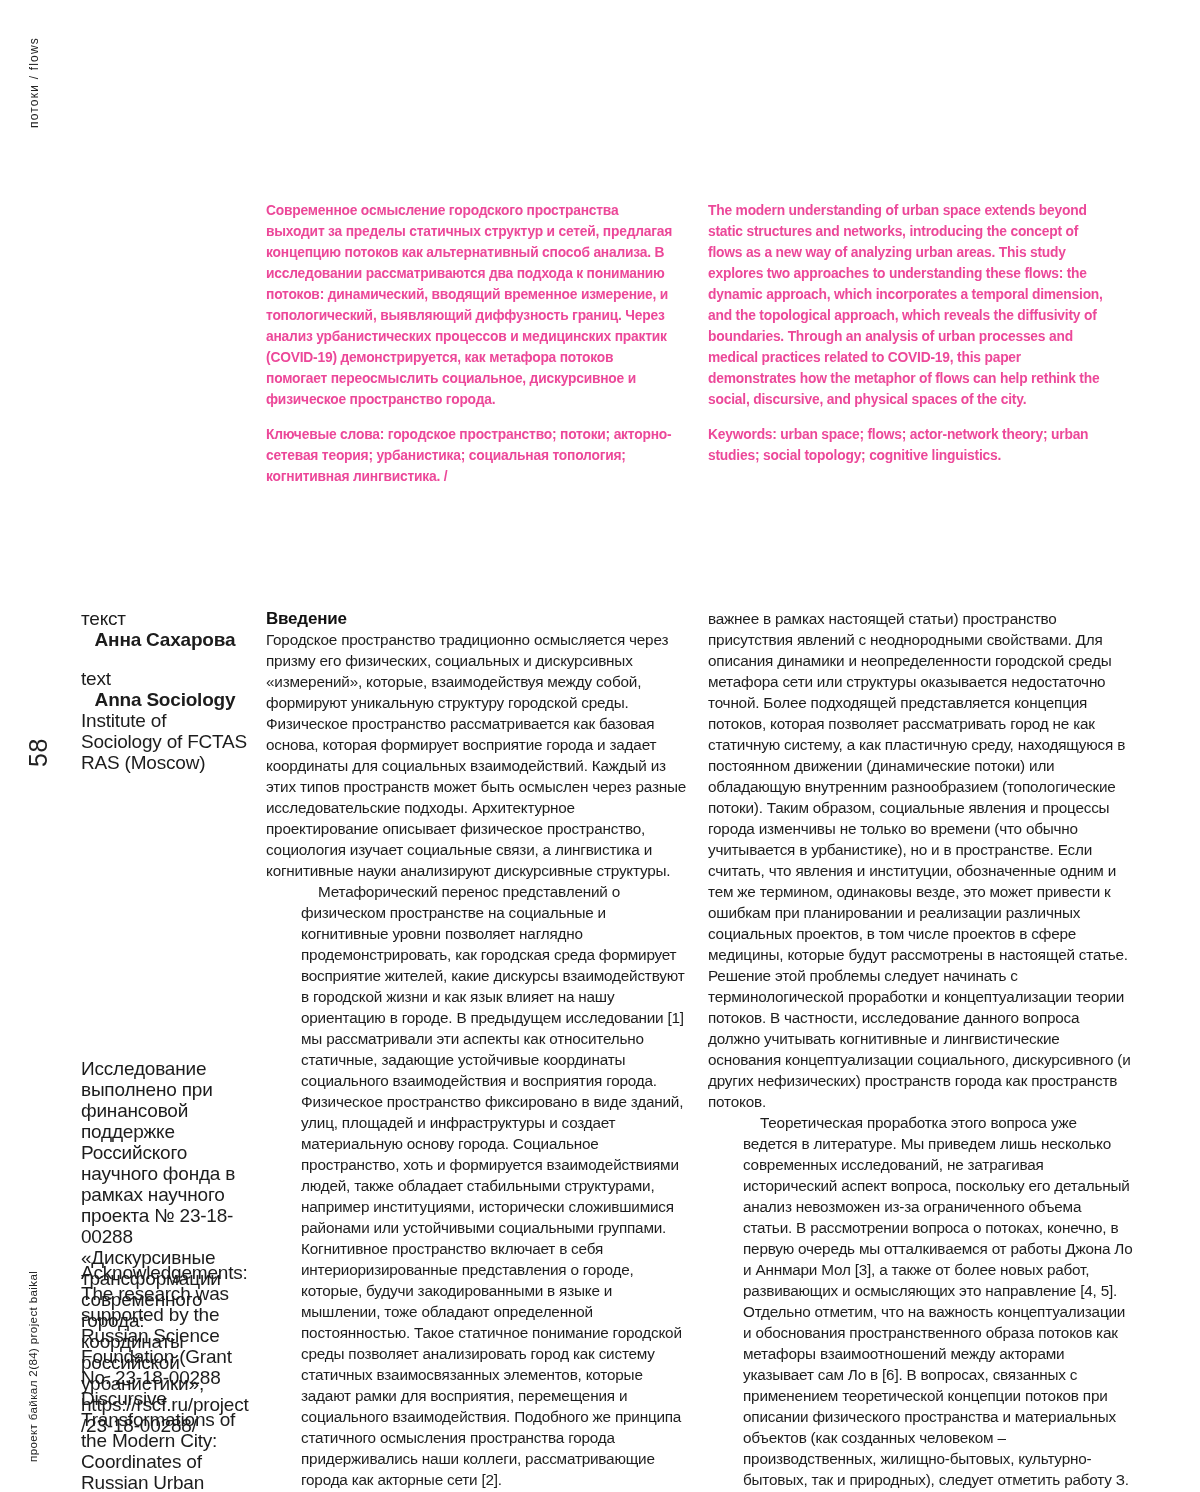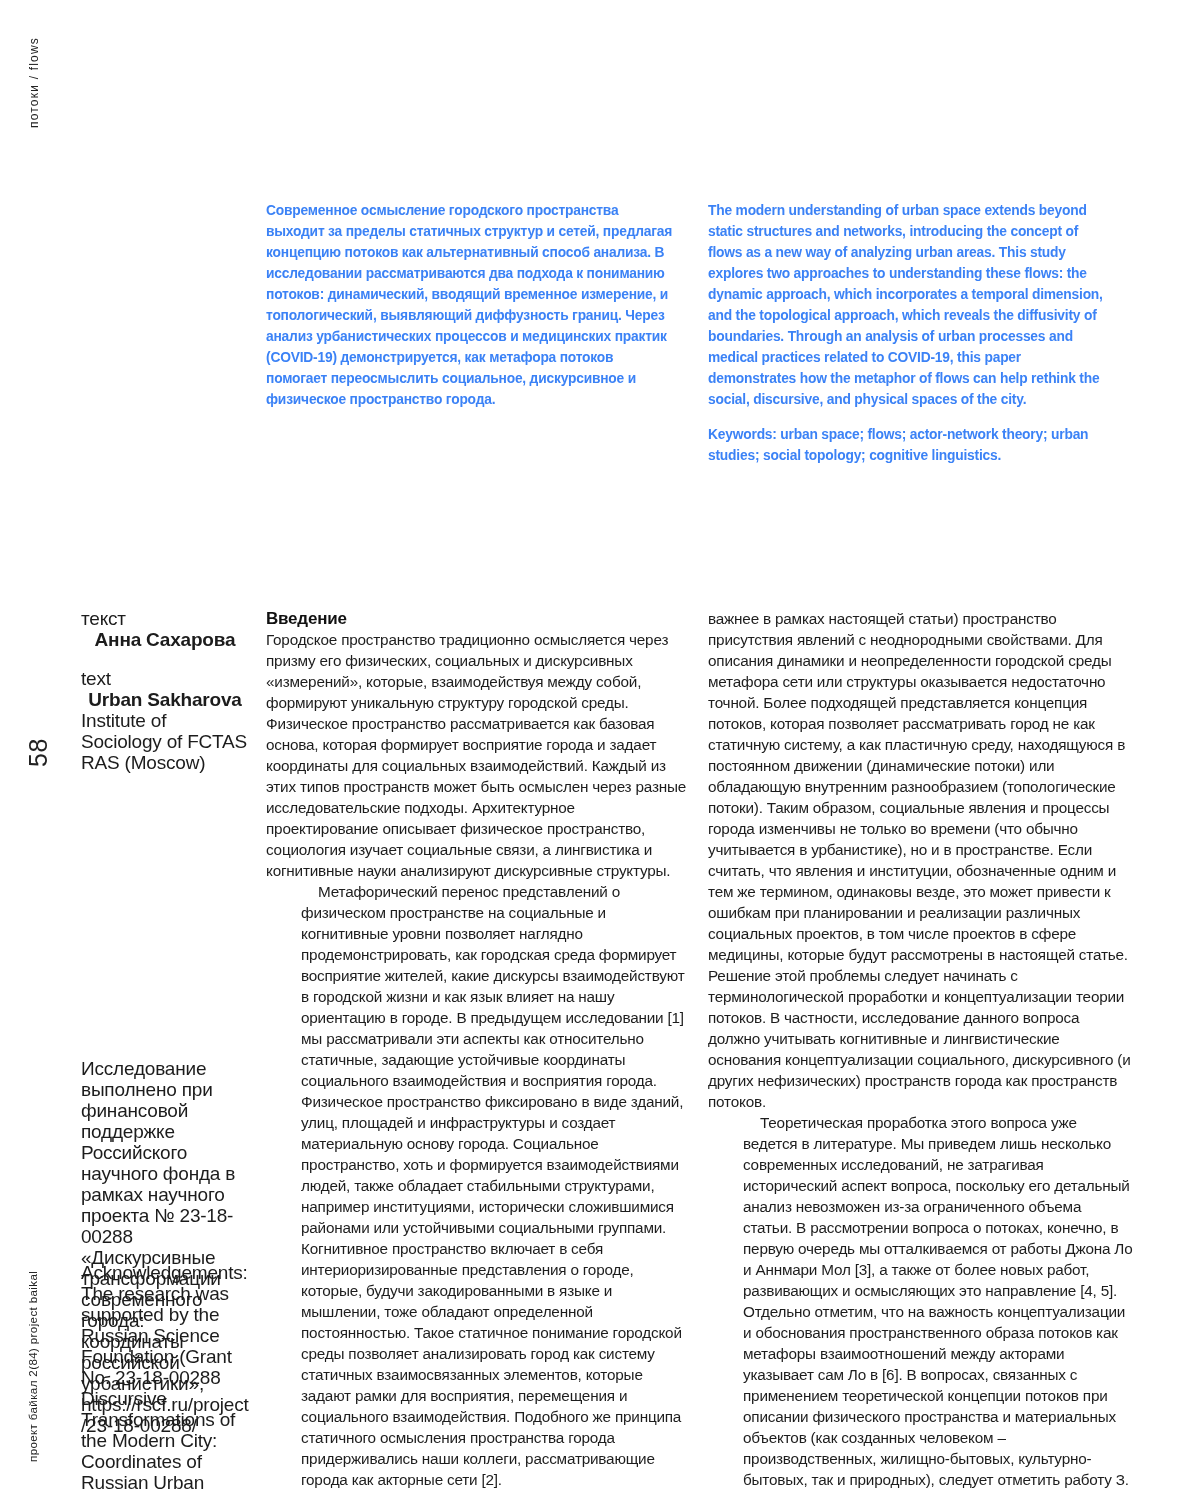--- a/index.html
+++ b/index.html
@@ -22,21 +22,21 @@
     color: #222;
   }
   .v-top    { left: 27px; top: 128px; font-size: 12px; letter-spacing: 1.2px; }
   .v-num    { left: 24px; top: 767px; font-size: 25px; letter-spacing: 0.5px; }
   .v-bottom { left: 27px; top: 1462px; font-size: 11.5px; letter-spacing: 0.4px; }
 
   
   .abstract {
     position: absolute; top: 200px;
     font-weight: bold; font-size: 13.8px; line-height: 21px;
-    letter-spacing: -0.2px; color: #3b82f6;
+    letter-spacing: -0.2px; color: #ec4899;
   }
   .abstract p { margin: 0 0 14px 0; }
   .abstract-ru { left: 266px; width: 408px; }
   .abstract-en { left: 708px; width: 396px; }
 
   
   .title {
     position: absolute; left: 82px; top: 444px; width: 1060px;
     font-size: 38px; line-height: 52.5px; font-weight: 400;
     letter-spacing: -0.6px; color: #1a1a1a;
@@ -73,33 +73,34 @@
 <body>
 
 <div class="page">
 
   <div class="v-label v-top">потоки / flows</div>
   <div class="v-label v-num">58</div>
   <div class="v-label v-bottom">проект байкал 2(84) project baikal</div>
 
   <div class="abstract abstract-ru">
     <p>Современное осмысление городского пространства выходит за пределы статичных структур и сетей, предлагая концепцию потоков как альтернативный способ анализа. В исследовании рассматриваются два подхода к пониманию потоков: динамический, вводящий временное измерение, и топологический, выявляющий диффузность границ. Через анализ урбанистических процессов и медицинских практик (COVID-19) демонстрируется, как метафора потоков помогает переосмыслить социальное, дискурсивное и физическое пространство города.</p>
+    <p>Ключевые слова: городское пространство; потоки; акторно-сетевая теория; урбанистика; социальная топология; когнитивная лингвистика. /</p>
   </div>
 
   <div class="abstract abstract-en">
     <p>The modern understanding of urban space extends beyond static structures and networks, introducing the concept of flows as a new way of analyzing urban areas. This study explores two approaches to understanding these flows: the dynamic approach, which incorporates a temporal dimension, and the topological approach, which reveals the diffusivity of boundaries. Through an analysis of urban processes and medical practices related to COVID-19, this paper demonstrates how the metaphor of flows can help rethink the social, discursive, and physical spaces of the city.</p>
     <p>Keywords: urban space; flows; actor-network theory; urban studies; social topology; cognitive linguistics.</p>
   </div>
 
 
   <div class="side-col byline">
     <div>текст</div>
     <div class="b">Анна Сахарова</div>
     <div class="gap">text</div>
-    <div class="b">Urban Sakharova</div>
+    <div class="b">Anna Sociology</div>
     <div>Institute of Sociology of FCTAS RAS (Moscow)</div>
   </div>
 
   <div class="side-col funding">Исследование выполнено при финансовой поддержке Российского научного фонда в рамках научного проекта № 23-18-00288 «Дискурсивные трансформации современного города: координаты российской урбанистики», https://rscf.ru/project/23-18-00288/</div>
 
   <div class="side-col acknowl">Acknowledgements: The research was supported by the Russian Science Foundation (Grant No. 23-18-00288 Discursive Transformations of the Modern City: Coordinates of Russian Urban Studies: https://rscf.ru/project/23-18-00288/)</div>
 
   <div class="body-col col-1">
     <h2>Введение</h2>
     <p>Городское пространство традиционно осмысляется через призму его физических, социальных и дискурсивных «измерений», которые, взаимодействуя между собой, формируют уникальную структуру городской среды. Физическое пространство рассматривается как базовая основа, которая формирует восприятие города и задает координаты для социальных взаимодействий. Каждый из этих типов пространств может быть осмыслен через разные исследовательские подходы. Архитектурное проектирование описывает физическое пространство, социология изучает социальные связи, а лингвистика и когнитивные науки анализируют дискурсивные структуры.</p>

